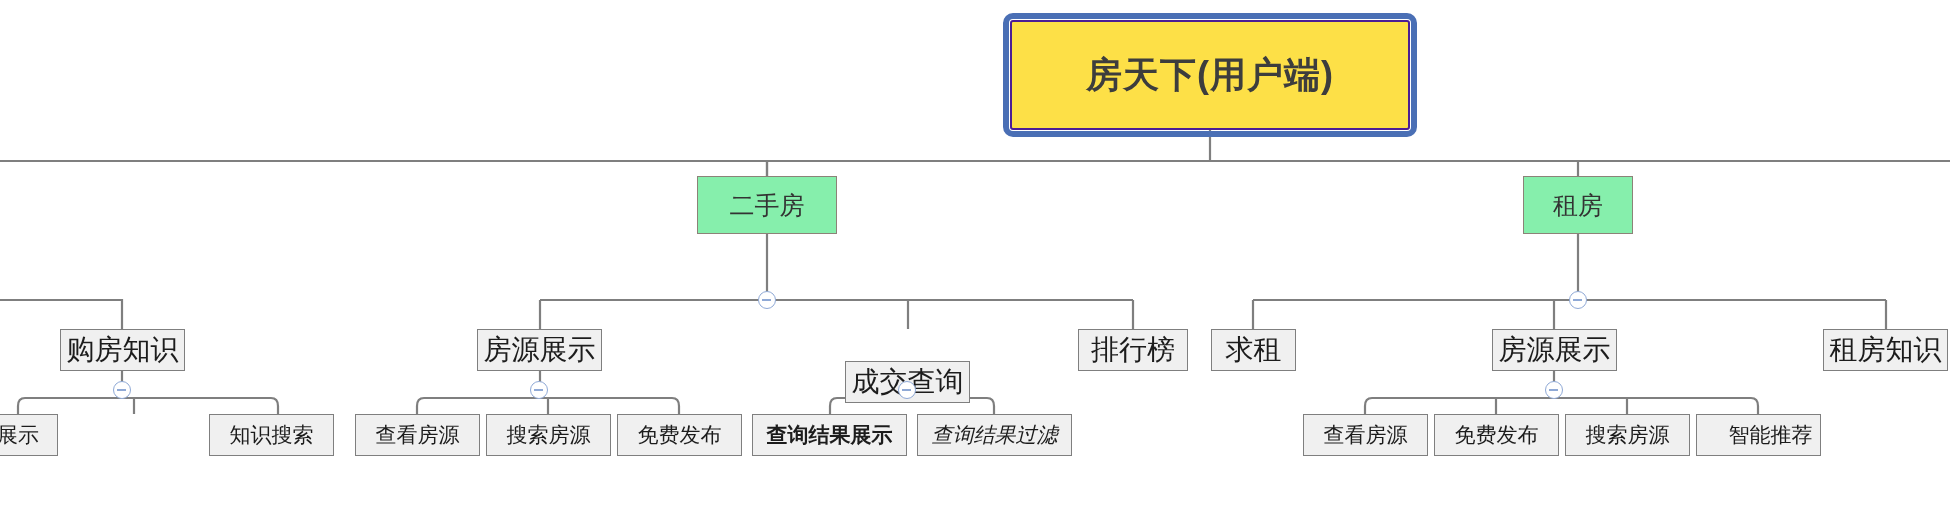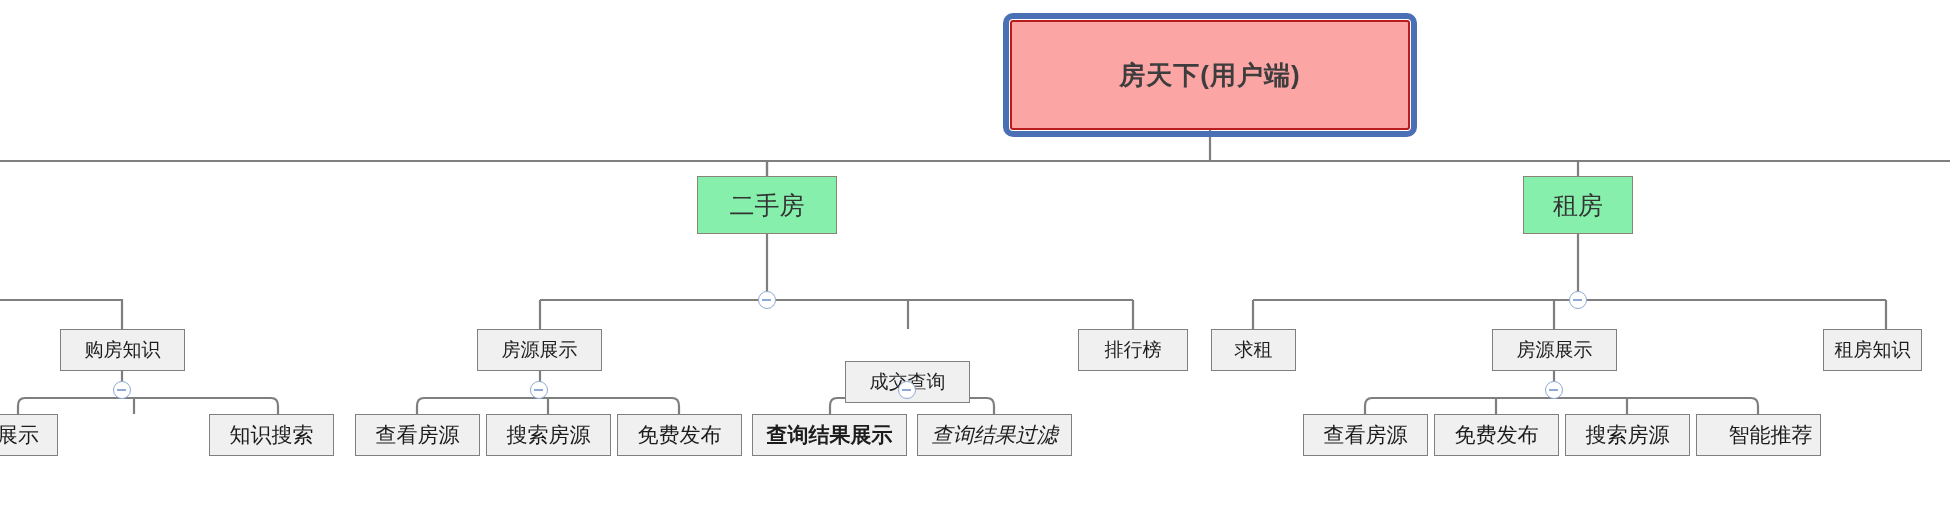--- a/index.html
+++ b/index.html
@@ -34,40 +34,40 @@
     box-sizing: border-box;
     display: flex;
     align-items: center;
     justify-content: center;
     text-align: center;
     color: #262626;
     white-space: nowrap;
   }
   
   .node.root {
-    background: #fca5a5;
-    border: 2px solid #b91c1c;
+    background: #fde047;
+    border: 2px solid #4c1d95;
     outline: 6px solid #4a6fb5;
     outline-offset: 1px;
     border-radius: 3px;
-    font-size: 26px;
+    font-size: 36px;
     font-weight: bold;
     color: #3d3d3d;
     letter-spacing: 1px;
   }
   .node.level2 {
     background: #86efac;
     border: 1.5px solid #8c8278;
     font-size: 25px;
     color: #333333;
   }
   .node.level3 {
     background: #f0f0f0;
     border: 1.5px solid #7f7f7f;
-    font-size: 19px;
+    font-size: 28px;
     color: #1c1c1c;
   }
   .node.level4 {
     background: #f0f0f0;
     border: 1.5px solid #7f7f7f;
     font-size: 21px;
     color: #1c1c1c;
   }
   .toggle {
     position: absolute;
@@ -155,21 +155,21 @@
   </div>
   <div class="node level3" style="left:1078px; top:329px; width:110px; height:42px;">
     <span>排行榜</span>
   </div>
   <div class="node level3" style="left:1211px; top:329px; width:85px; height:42px;">
     <span>求租</span>
   </div>
   <div class="node level3" style="left:1492px; top:329px; width:125px; height:42px;">
     <span>房源展示</span>
   </div>
-  <div class="node level3" style="left:1823px; top:329px; width:99px; height:42px;">
+  <div class="node level3" style="left:1823px; top:329px; width:125px; height:42px;">
     <span>租房知识</span>
   </div>
 
   <div class="node level4" style="left:-22px; top:414px; width:80px; height:42px;">
     <span>展示</span>
   </div>
   <div class="node level4" style="left:209px; top:414px; width:125px; height:42px;">
     <span>知识搜索</span>
   </div>
   <div class="node level4" style="left:355px; top:414px; width:125px; height:42px;">

